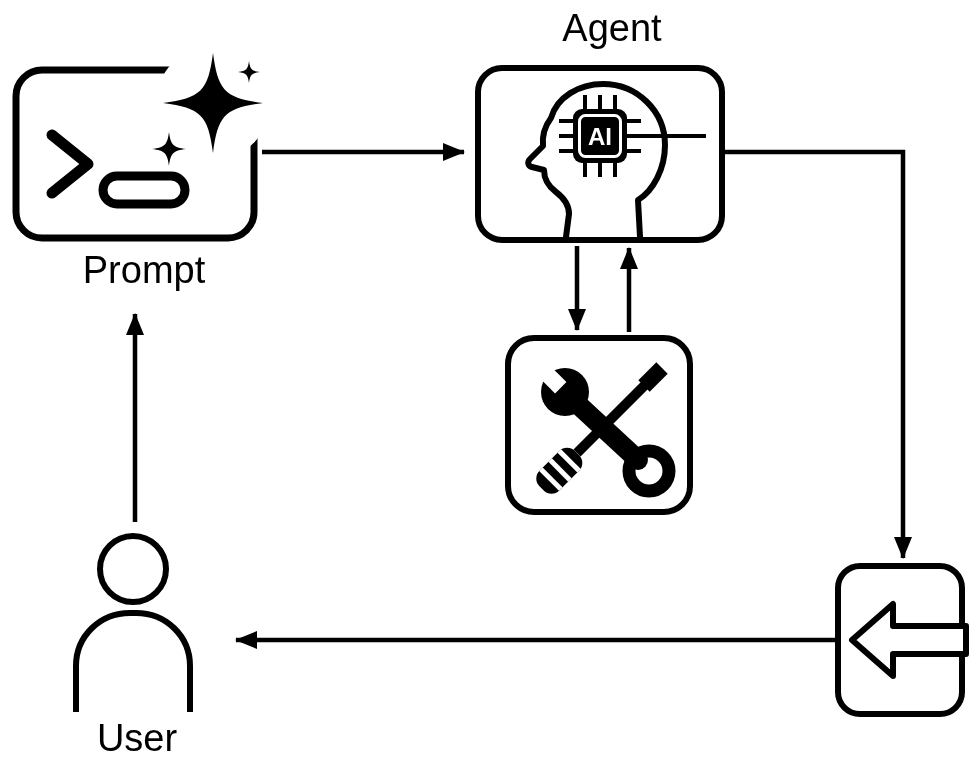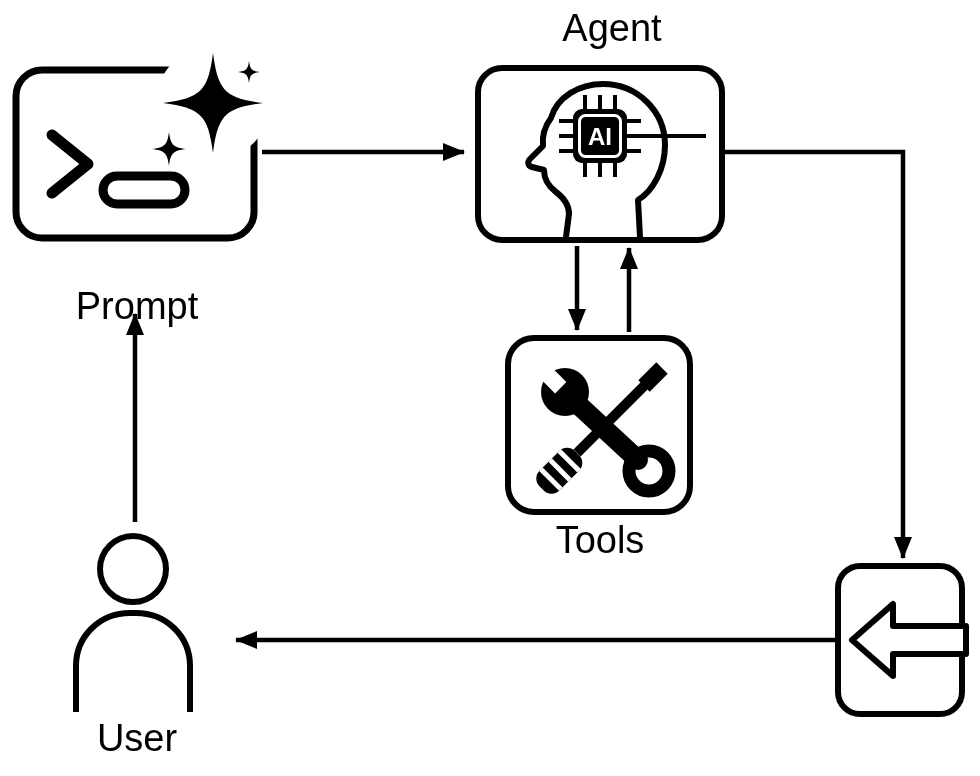--- a/index.html
+++ b/index.html
@@ -15,21 +15,21 @@
   .label {
     position: absolute;
     transform: translateX(-50%);
     font-size: 38px;
     line-height: 1.1;
     color: #000000;
     white-space: nowrap;
     user-select: none;
   }
   .label-agent  { left: 600px; top: 8px; margin-left: 12px;   }
-  .label-prompt { left: 137px; top: 250px; margin-top: 36px; }
+  .label-prompt { left: 144px; top: 250px; }
   .label-tools  { left: 600px; top: 520px; }
   .label-output { left: 901px; top: 718px; }
   .label-user   { left: 137px; top: 718px; }
 </style>
 </head>
 <body>
 
 <div class="canvas">
 
   <svg width="980" height="776" viewBox="0 0 980 776">
@@ -115,16 +115,15 @@
 
     <g fill="none" stroke="#000000" stroke-width="6">
       <circle cx="133" cy="569" r="33"></circle>
       <path d="M 76 712 L 76 666 C 76 636 100 613 130 613 L 136 613
                C 166 613 190 636 190 666 L 190 712" stroke-linejoin="round"></path>
     </g>
   </svg>
 
   <div class="label label-agent">Agent</div>
   <div class="label label-prompt">Prompt</div>
-  <div class="label label-tools">Tools</div>
   <div class="label label-user">User</div>
 
 </div>
 
 </body></html>

